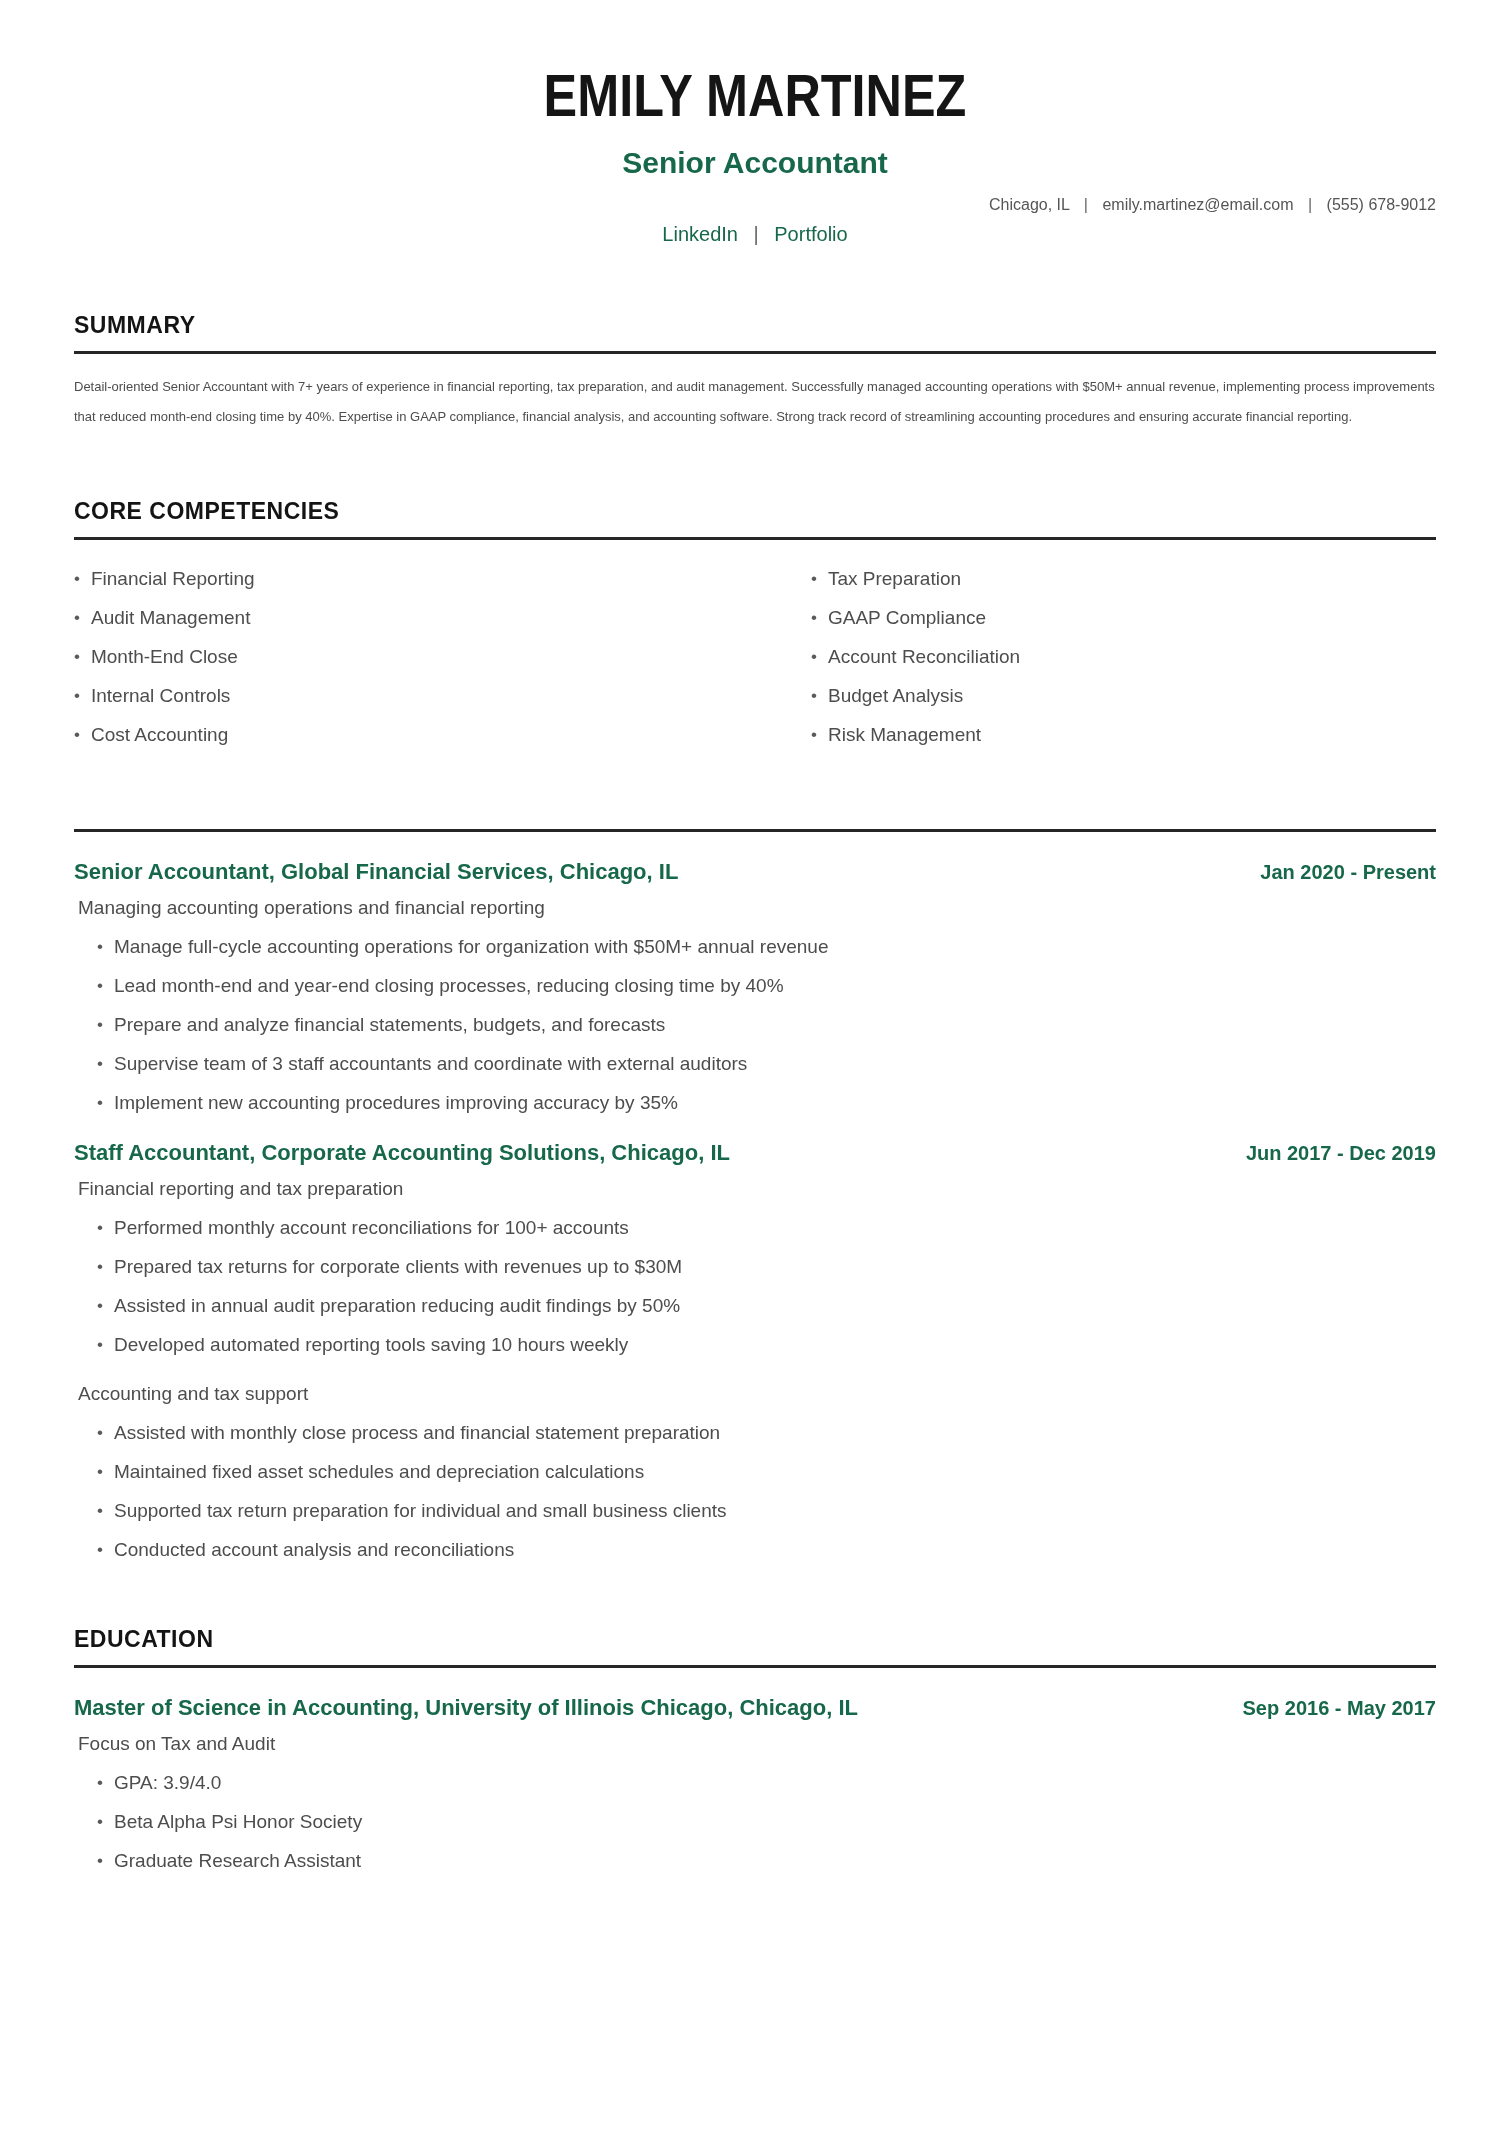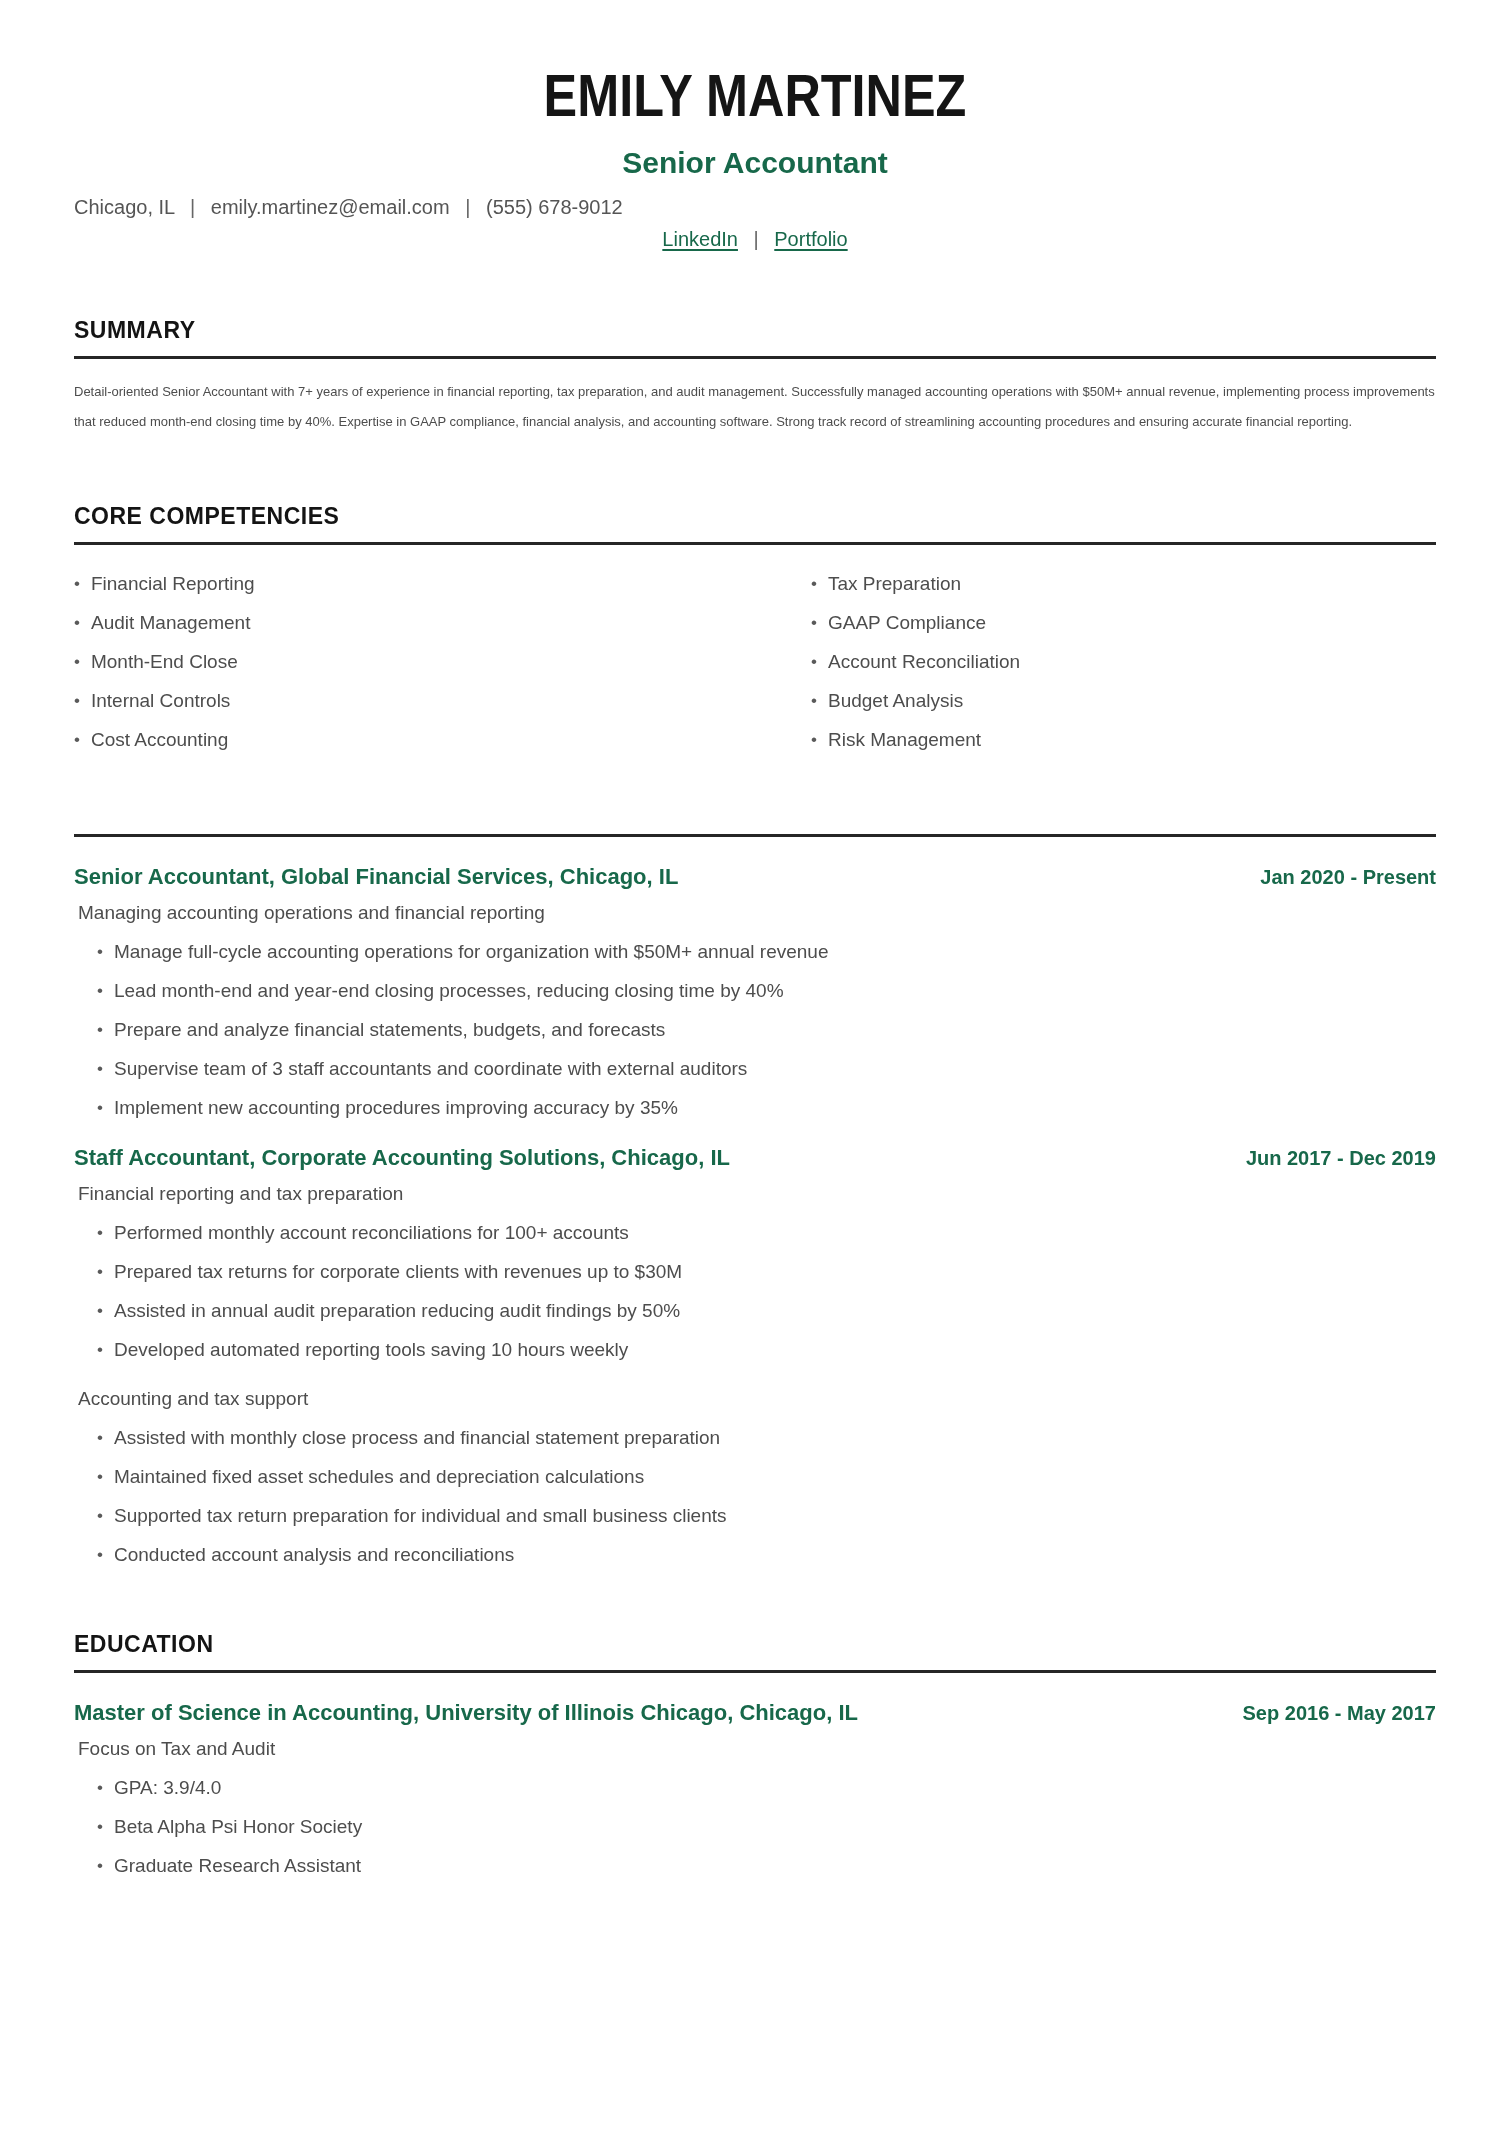--- a/index.html
+++ b/index.html
@@ -32,33 +32,32 @@
   }
   .cand-title {
     margin-top: 20px;
     text-align: center;
     font-size: 30px;
     font-weight: 700;
     color: var(--accent);
   }
   .contact {
     margin-top: 16px;
-    text-align: left;
-    font-size: 20px;
+    text-align: right;
+    font-size: 16px;
     color: #555555;
   }
   .sep { margin: 0 10px; color: #666666; }
   .links {
     margin-top: 9px;
     text-align: center;
     font-size: 20px;
   }
   .link {
     color: var(--accent);
-    text-decoration: underline;
     text-underline-offset: 3px;
     cursor: pointer;
   }
 
   
   .section { margin-top: 66px; }
   .section-heading {
     margin: 0;
     text-align: left;
     font-size: 23px;

